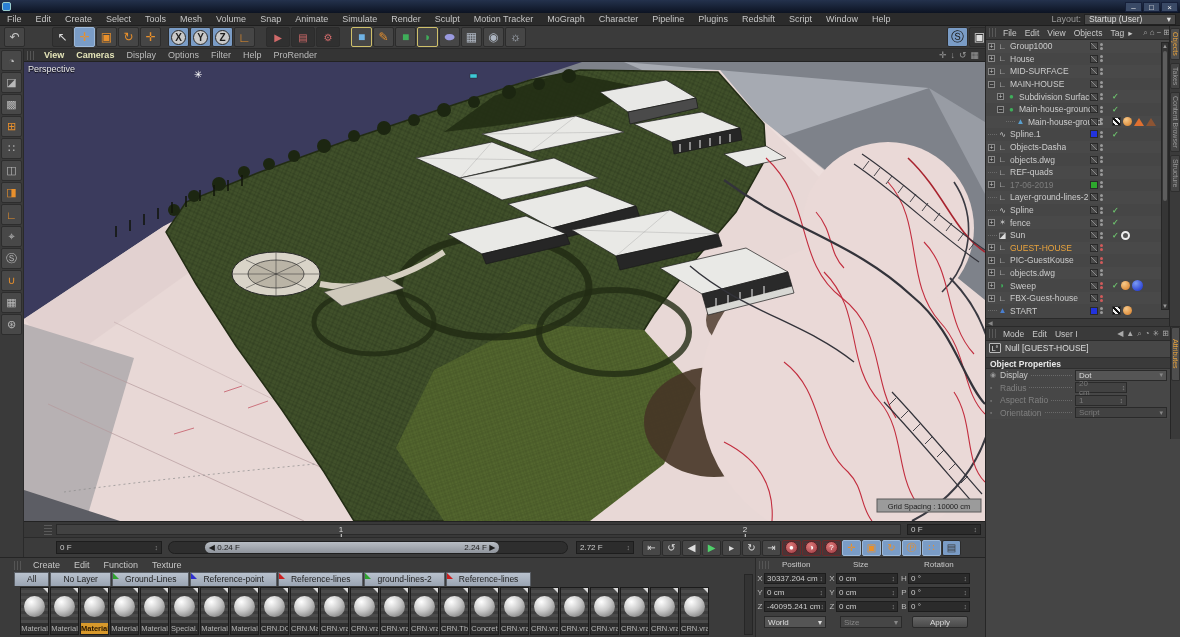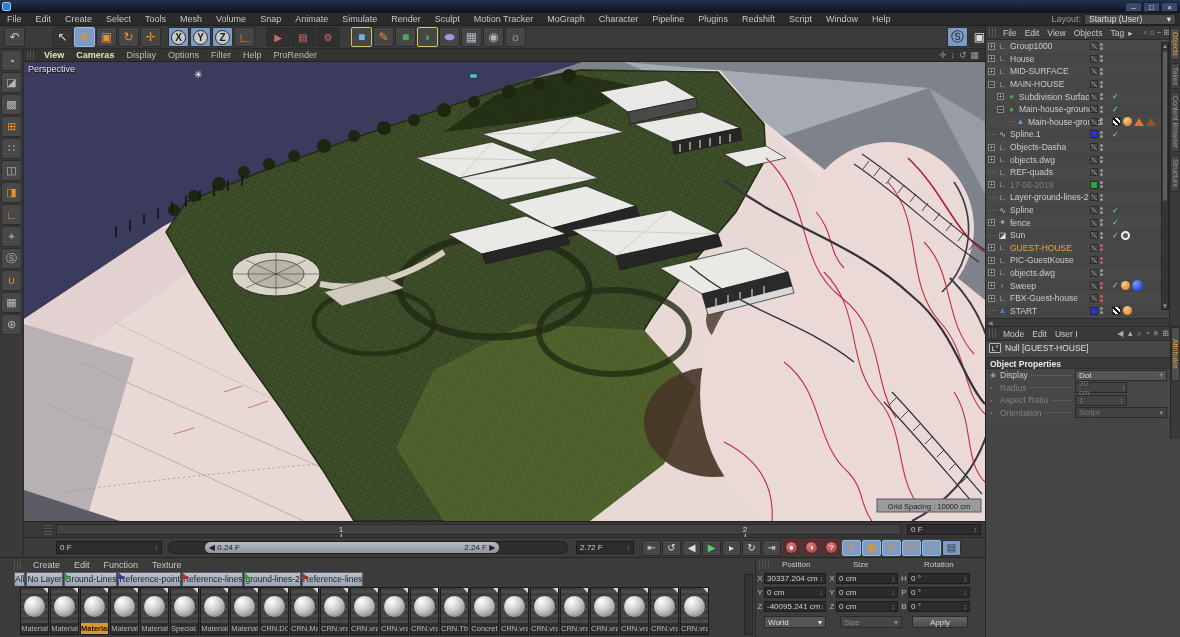--- a/index.html
+++ b/index.html
@@ -76,21 +76,21 @@
   .tpb.red .rc{width:13px;height:13px;border-radius:50%;background:radial-gradient(circle at 35% 30%,#e07a7a,#9c3a42);border:1px solid #5a1f24;display:flex;align-items:center;justify-content:center;font-size:8px;color:#fff;}
   .tpb.blue{background:#7a9cc6;color:#e8902c;border-color:#9db9da;}
   .tpb.film{background:#7a9cc6;color:#3a3a3a;}
 
   
   .mats{position:absolute;left:0;top:557px;width:755px;height:80px;background:#3b3b3b;border-top:1px solid #252525;}
   .matmenu{display:flex;align-items:center;height:14px;font-size:9px;}
   .matmenu .grip{width:8px;height:9px;margin:0 4px 0 14px;background:repeating-linear-gradient(90deg,#555 0 1px,transparent 1px 3px);}
   .matmenu .mi{padding:0 7px;color:#c6c6c6;}
   .laytabs{display:flex;height:14px;padding-left:14px;gap:1px;}
-  .laytab{position:relative;background:linear-gradient(#b9c2ce,#9aa4b2);color:#1d1d1d;font-size:8.5px;padding:1px 0 0;border:1px solid #5a5f66;border-bottom:none;text-align:center;}
+  .laytab{position:relative;background:linear-gradient(#b9c2ce,#9aa4b2);color:#1d1d1d;font-size:8.5px;padding:1px 12px 0;border:1px solid #5a5f66;border-bottom:none;text-align:center;}
   .laytab .corner{position:absolute;left:0;top:0;width:0;height:0;border-top:6px solid transparent;border-left:6px solid transparent;}
   .matgrid{display:flex;padding-left:20px;margin-top:1px;}
   .matcell{width:29px;height:48px;margin-right:1px;background:#2a2a2a;border:1px solid #1c1c1c;position:relative;flex:none;}
   .matthumb{width:27px;height:38px;background:repeating-linear-gradient(0deg,#3e3e3e 0 3px,#4a4a4a 3px 6px);position:relative;}
   .matthumb .sph{position:absolute;left:3px;top:8px;width:21px;height:21px;border-radius:50%;background:radial-gradient(circle at 35% 28%,#ffffff,#c9c9c9 45%,#8a8a8a 80%,#606060);}
   .matthumb .fold{position:absolute;right:0;top:0;width:0;height:0;border-left:5px solid transparent;border-top:5px solid #d8d8d8;}
   .matlab{position:absolute;left:0;right:0;bottom:0;height:11px;background:#2e2e2e;color:#b5b5b5;font-size:7.5px;line-height:11px;text-align:center;overflow:hidden;white-space:nowrap;}
   .matcell.sel .matlab{background:#d8992b;color:#261500;font-weight:bold;}
   .matscroll{position:absolute;right:2px;top:16px;bottom:2px;width:9px;background:#333;border:1px solid #262626;}
 

